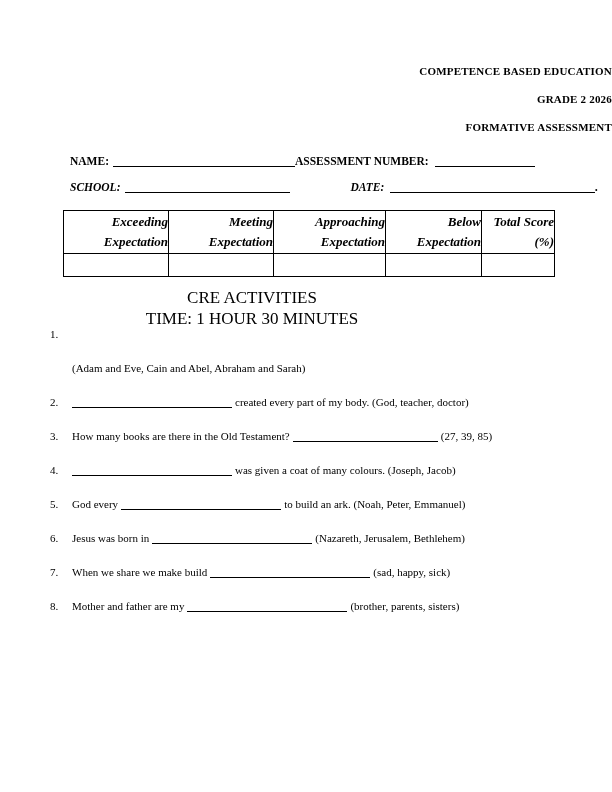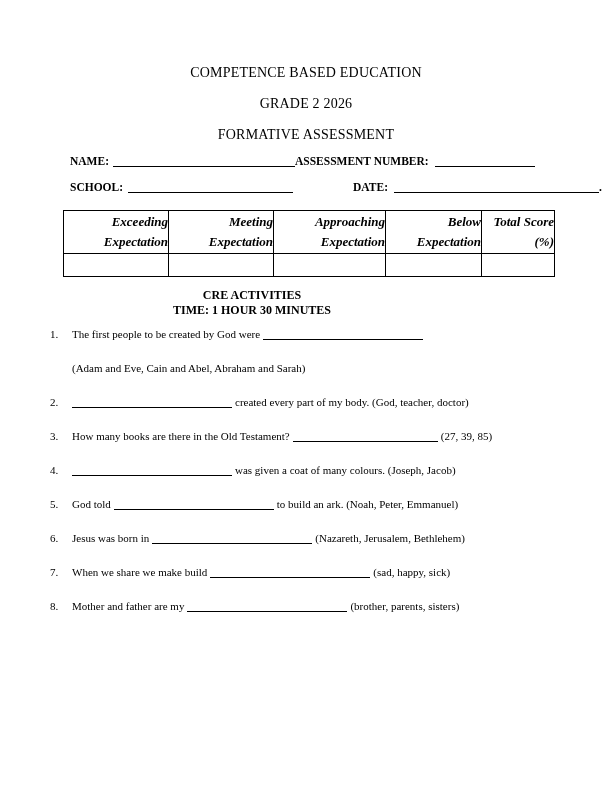--- a/index.html
+++ b/index.html
@@ -26,40 +26,41 @@
 
   
   .title-block {
     position: absolute;
     left: 0;
     top: 66px;
     width: 612px;
     text-align: center;
   }
   .title-line {
-    font-weight: normal;
-    font-size: 14px;
+    font-weight: bold;
+    font-size: 11px;
     letter-spacing: 0.2px;
     line-height: 1;
+    text-align: right;
   }
   .title-line.l1 { margin-bottom: 17px; }
   .title-line.l2 { margin-bottom: 17px; }
   .title-line.l3 { margin-bottom: 0; }
 
   
   .field-row {
     position: absolute;
     left: 70px;
     width: 480px;
     font-weight: bold;
     font-size: 11.5px;
     white-space: nowrap;
   }
   .field-row.r1 { top: 155px; }
-  .field-row.r2 { top: 181px; }
+  .field-row.r2 { top: 181px; font-style: italic; }
 
   .fld-label { display: inline; }
   .rule {
     display: inline-block;
     border-bottom: 1.3px solid #000;
     vertical-align: bottom;
     height: 11px;
   }
   .rule.name-rule   { width: 182px; margin-left: 4px; }
   .rule.asmt-rule   { width: 100px; margin-left: 6px; }
@@ -98,22 +99,22 @@
   .col-4 { width: 95px; }
   .col-5 { width: 72px; }
 
   
   .subject-block {
     position: absolute;
     left: 0;
     top: 288px;
     width: 504px;
     text-align: center;
-    font-weight: bold;
-    font-size: 12px;
+    font-weight: normal;
+    font-size: 17px;
     line-height: 1.22;
   }
 
   
   .questions {
     position: absolute;
     left: 50px;
     top: 328px;
     width: 512px;
     font-size: 11px;
@@ -208,42 +209,41 @@
 
   <div class="subject-block">
     <div>CRE ACTIVITIES</div>
     <div>TIME: 1 HOUR 30 MINUTES</div>
   </div>
 
   <div class="questions">
 
     <div class="q-item q-tall">
       <span class="q-num">1.</span>
-      <span class="q-body"><span>The first people to be created by God were</span><span class="blank sp-before" style="width:160px"></span></span>
       <span class="q-sub">(Adam and Eve, Cain and Abel, Abraham and Sarah)</span>
     </div>
 
     <div class="q-item">
       <span class="q-num">2.</span>
       <span class="q-body"><span class="blank" style="width:160px"></span><span class="sp-before">created every part of my body. (God, teacher, doctor)</span></span>
     </div>
 
     <div class="q-item">
       <span class="q-num">3.</span>
       <span class="q-body"><span>How many books are there in the Old Testament?</span><span class="blank sp-before" style="width:145px"></span><span class="sp-before">(27, 39, 85)</span></span>
     </div>
 
     <div class="q-item">
       <span class="q-num">4.</span>
       <span class="q-body"><span class="blank" style="width:160px"></span><span class="sp-before">was given a coat of many colours. (Joseph, Jacob)</span></span>
     </div>
 
     <div class="q-item">
       <span class="q-num">5.</span>
-      <span class="q-body"><span>God told</span><span class="blank sp-before" style="width:160px"></span><span class="sp-before">to build an ark. (Noah, Peter, Emmanuel)</span></span>
+      <span class="q-body"><span>God every</span><span class="blank sp-before" style="width:160px"></span><span class="sp-before">to build an ark. (Noah, Peter, Emmanuel)</span></span>
     </div>
 
     <div class="q-item">
       <span class="q-num">6.</span>
       <span class="q-body"><span>Jesus was born in</span><span class="blank sp-before" style="width:160px"></span><span class="sp-before">(Nazareth, Jerusalem, Bethlehem)</span></span>
     </div>
 
     <div class="q-item">
       <span class="q-num">7.</span>
       <span class="q-body"><span>When we share we make build</span><span class="blank sp-before" style="width:160px"></span><span class="sp-before">(sad, happy, sick)</span></span>

